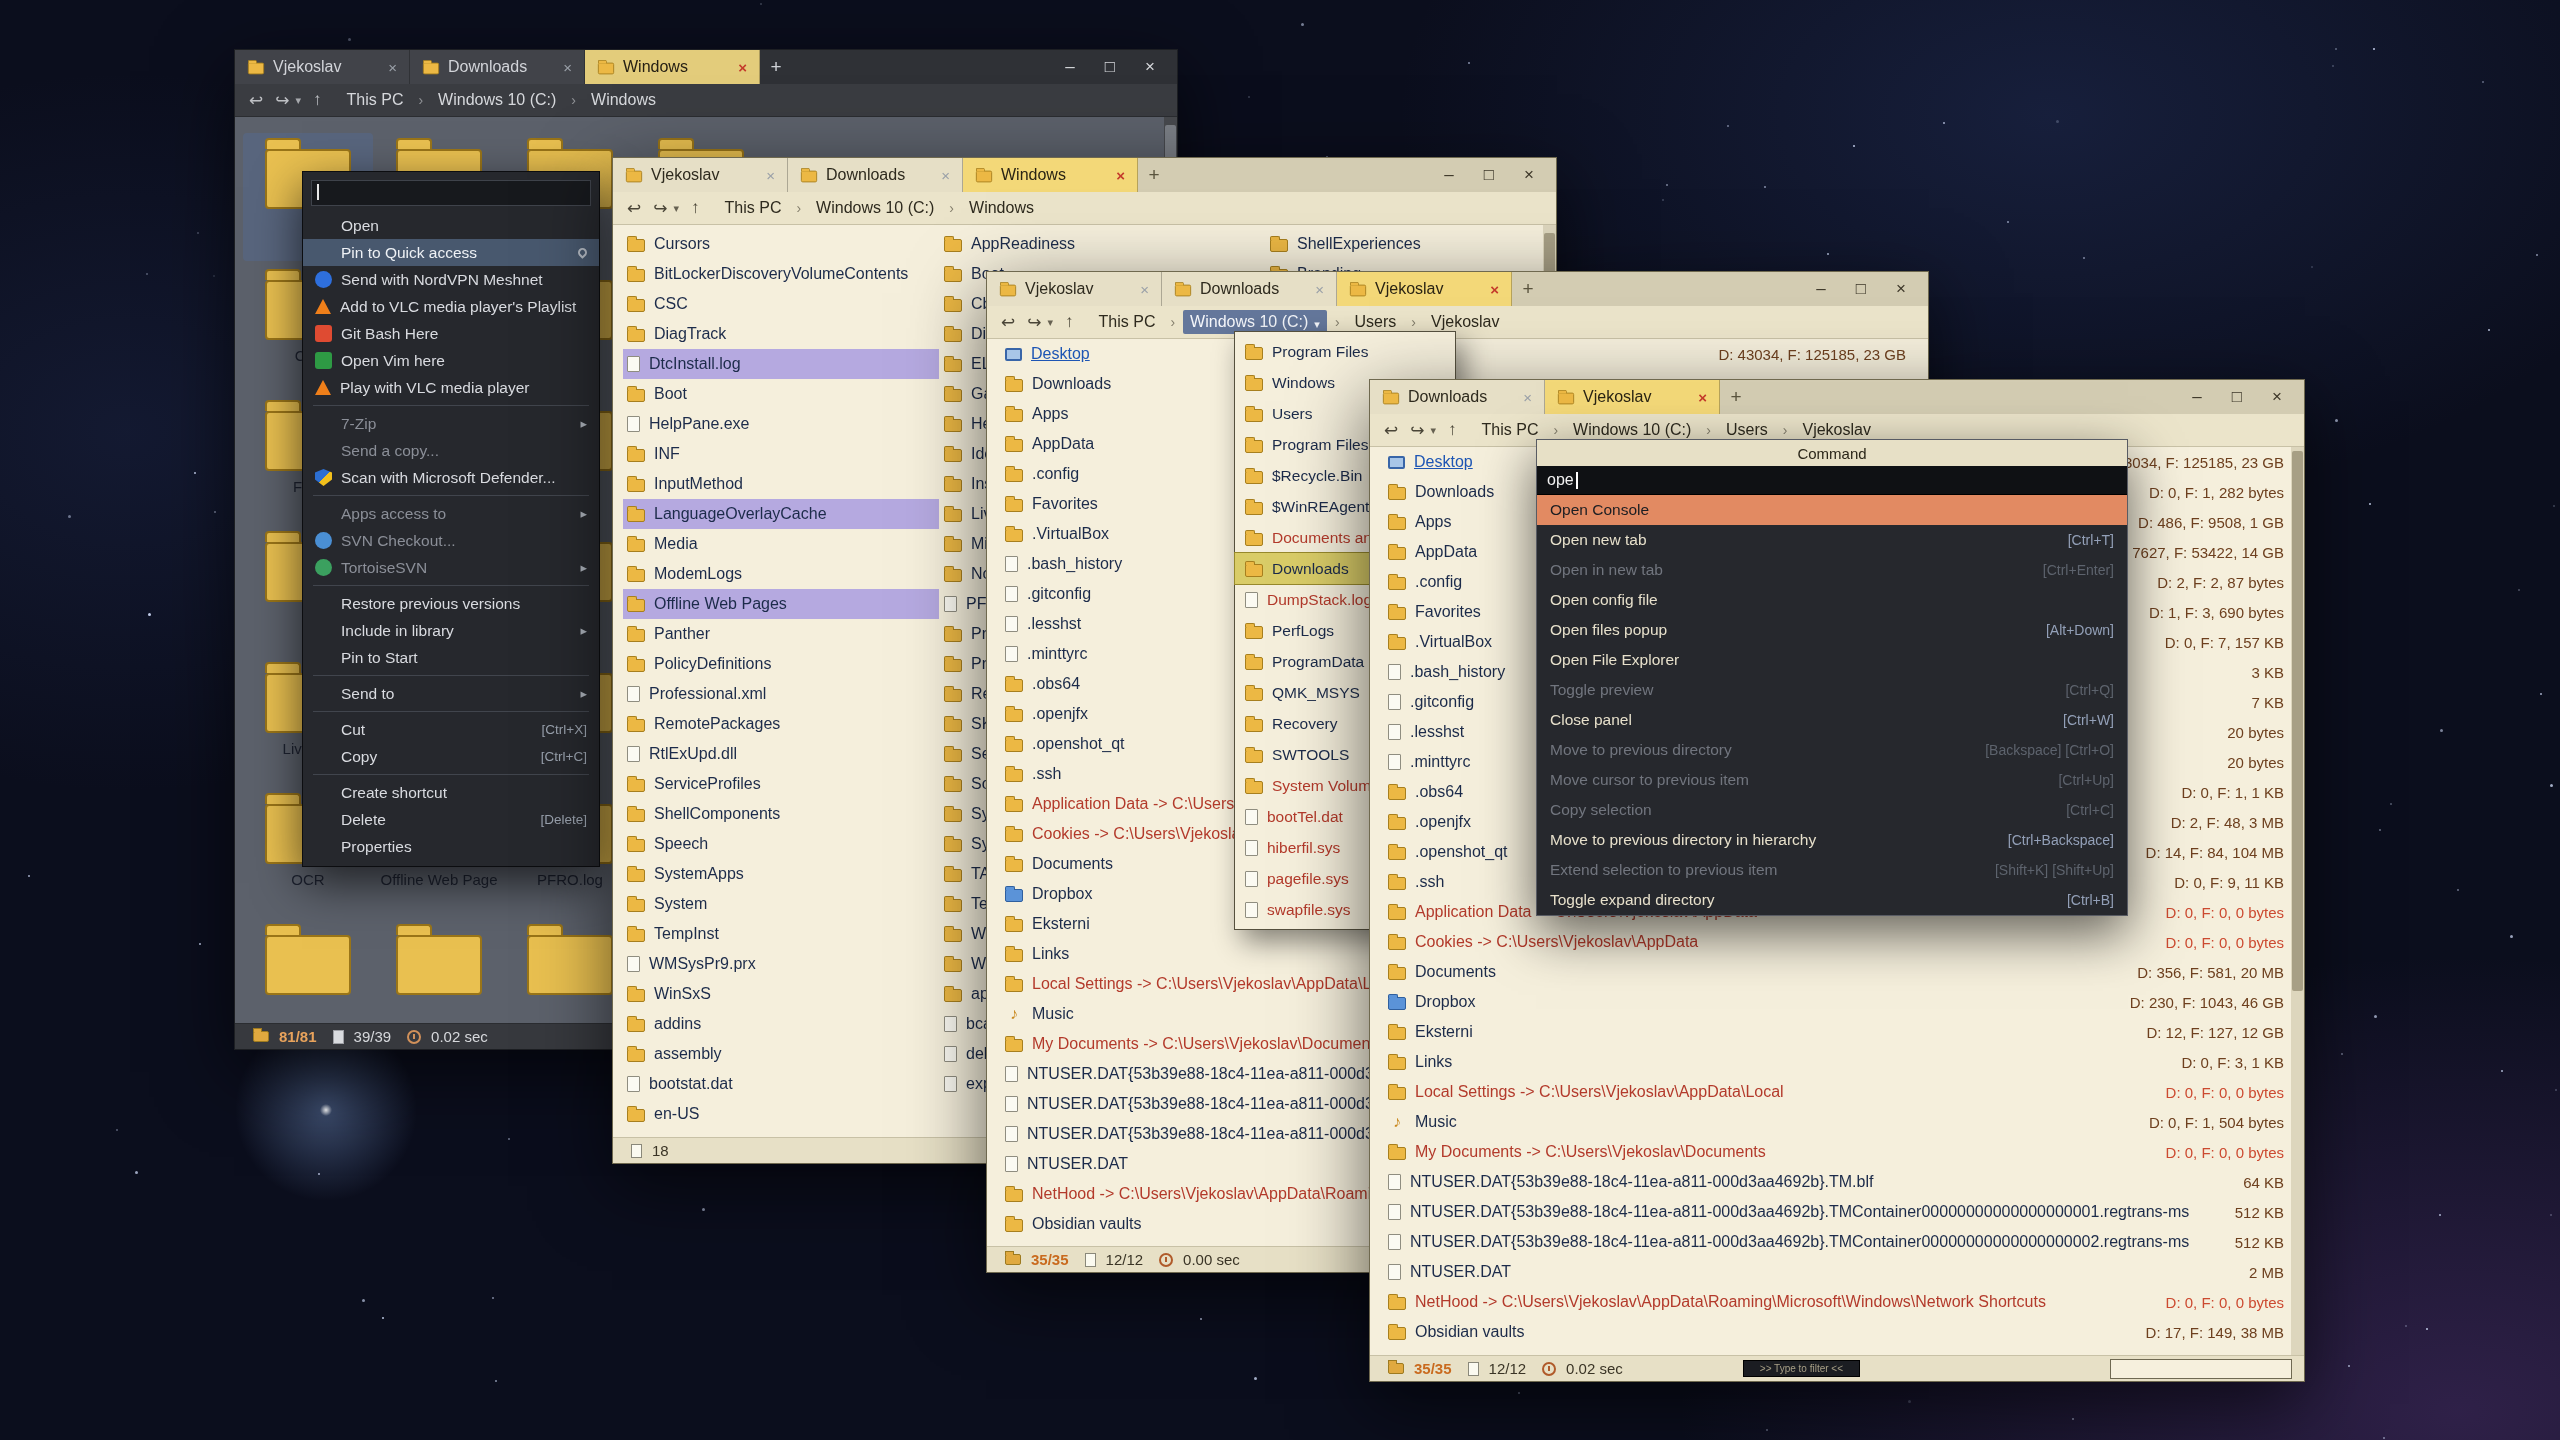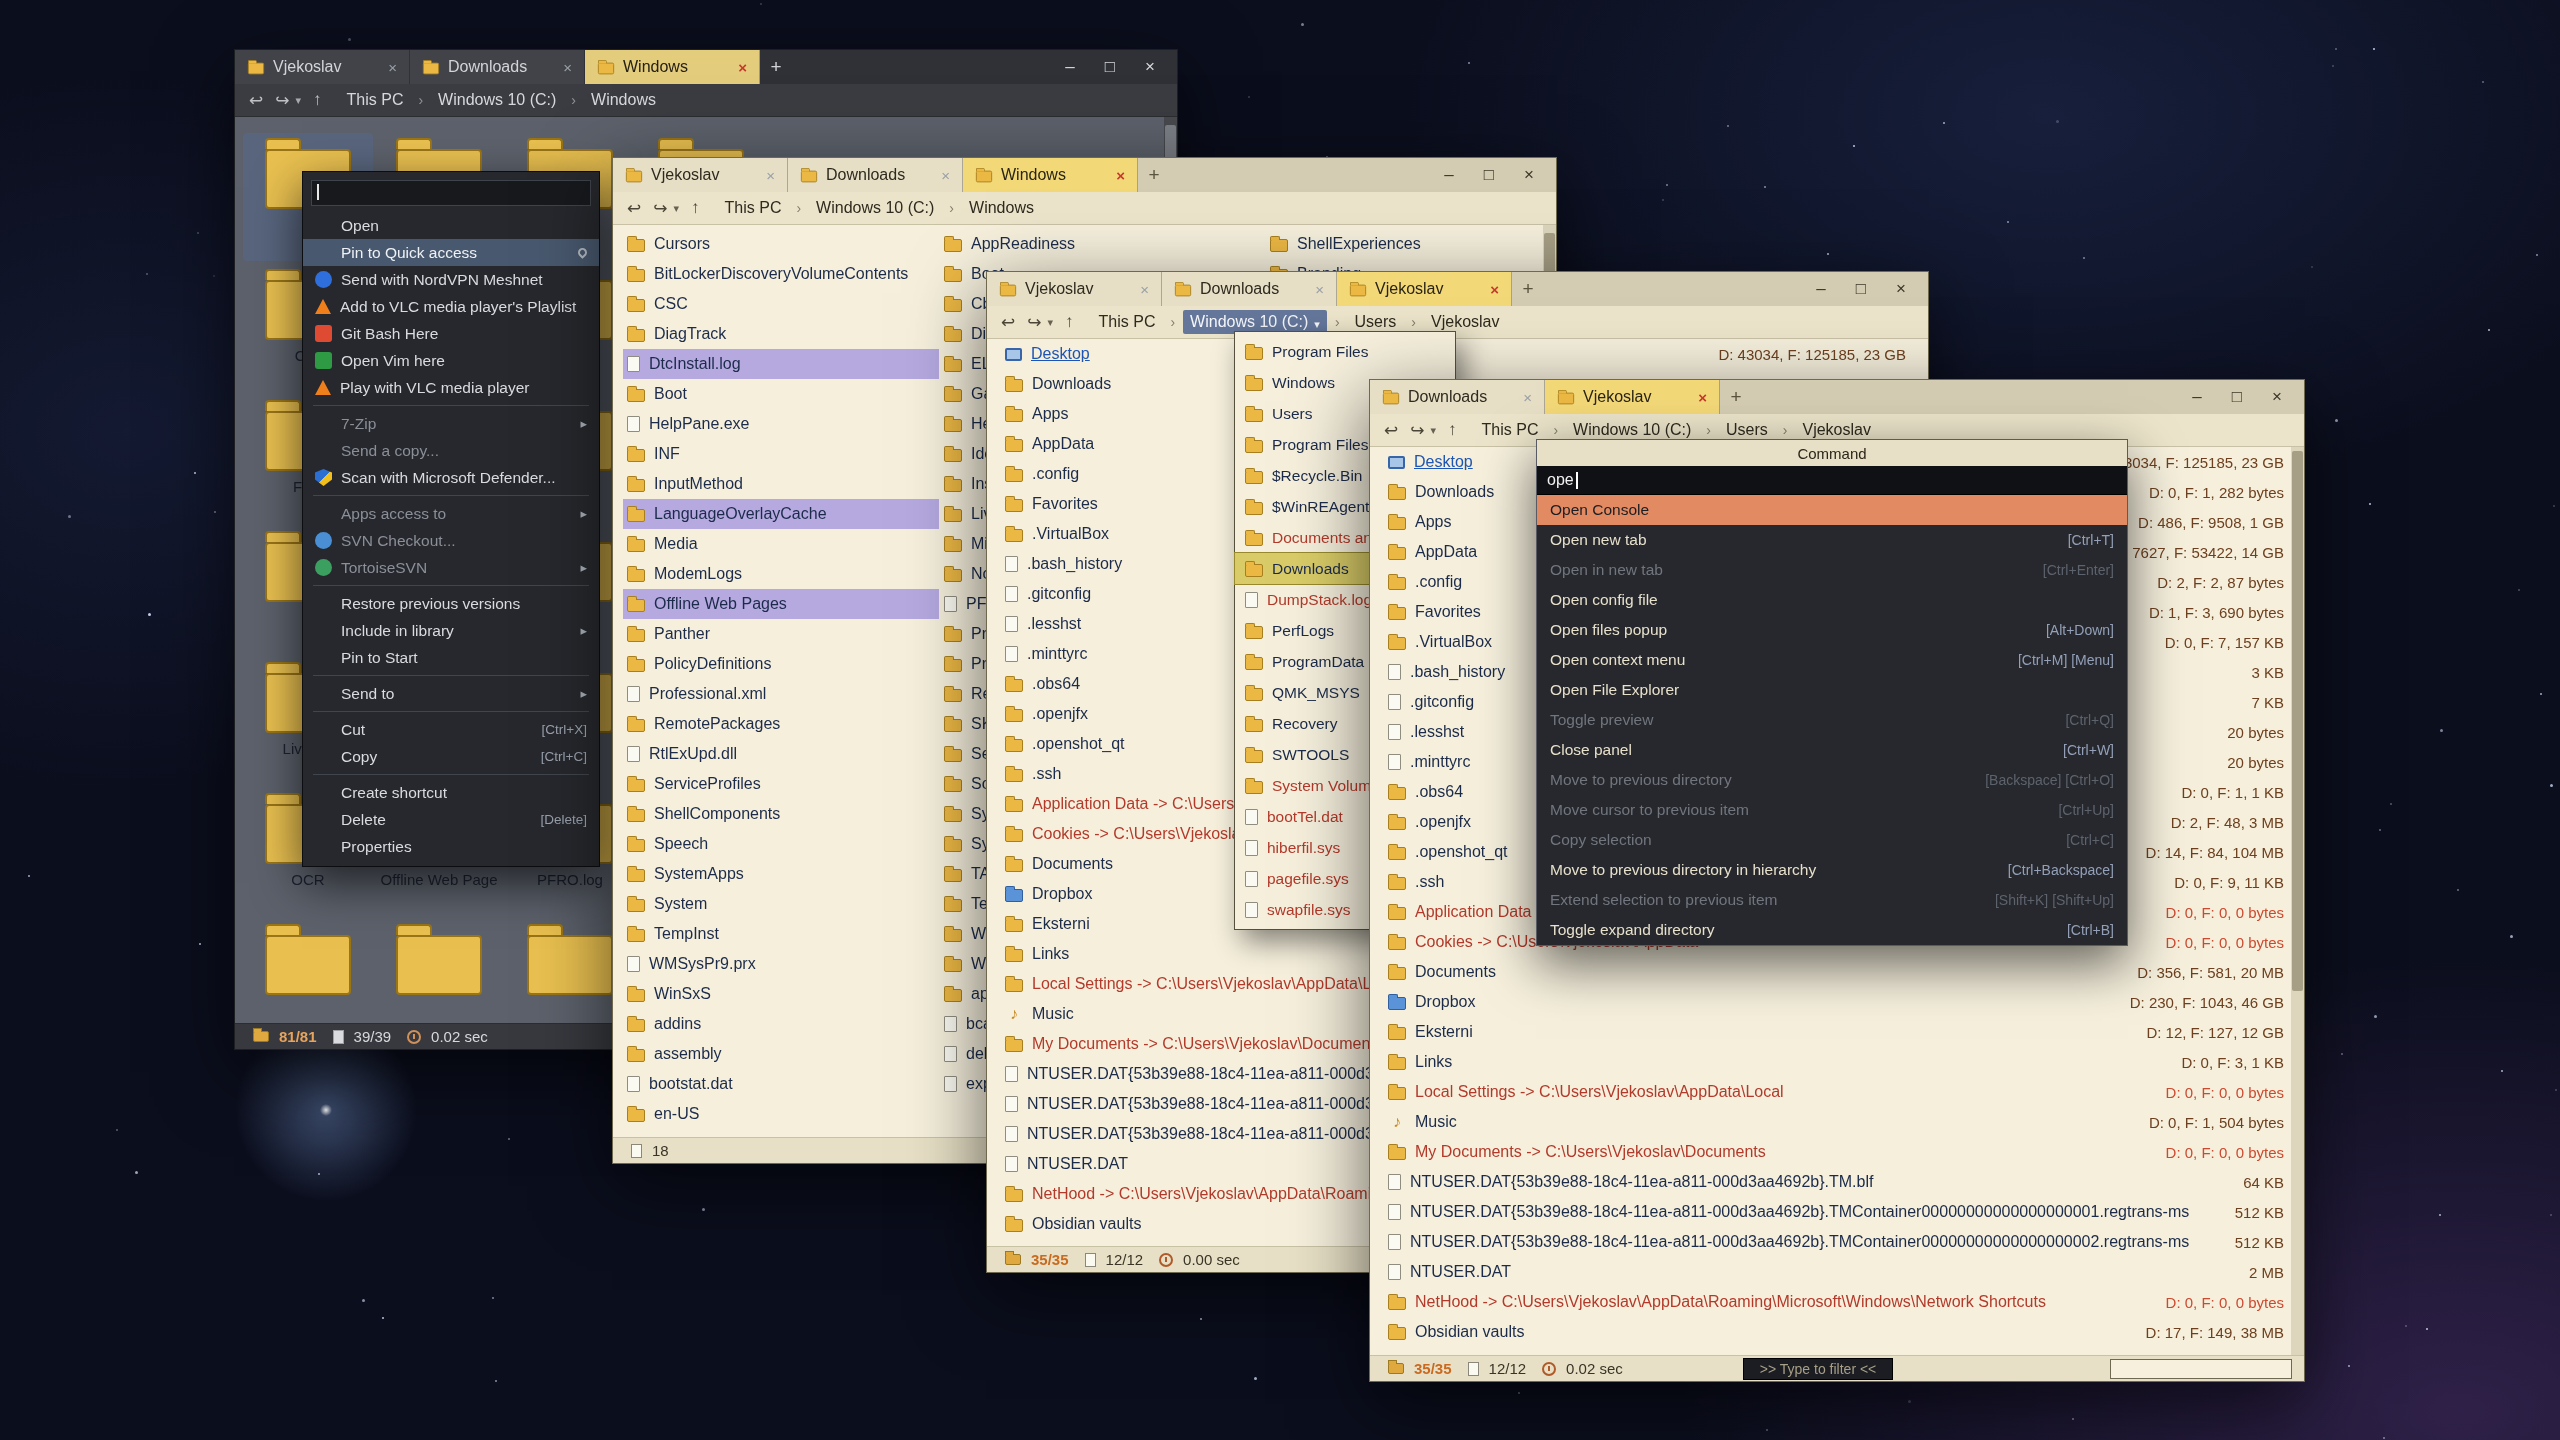--- a/index.html
+++ b/index.html
@@ -65,21 +65,21 @@
   .win.dark .cnt.o{color:#e8a35c}
   .sico{margin-left:6px;flex:none;box-sizing:border-box}
   .sico.fold{width:16px;height:11px;background:#e0a93f;border:1px solid #9d7a20;border-radius:2px;position:relative}
   .sico.fold::before{content:"";position:absolute;top:-4px;left:-1px;width:7px;height:3px;background:#e0a93f;border:1px solid #9d7a20;border-bottom:none}
   .sico.page{width:11px;height:14px;background:#fbfaf0;border:1px solid #8a887a}
   .win.dark .sico.page{background:#d9dbdf;border-color:#9ea0a6}
   .sico.clock{width:14px;height:14px;border:2px solid #b05a2a;border-radius:50%;position:relative}
   .sico.clock::after{content:"";position:absolute;left:4px;top:2px;width:2px;height:5px;background:#b05a2a}
   .win.dark .sico.clock{border-color:#d0905a}
   .win.dark .sico.clock::after{background:#d0905a}
-  .filterbtn{margin-left:110px;background:#1b1d22;color:#a79f86;border:1px solid #000;padding:2px 16px;font-size:14px}
+  .filterbtn{margin-left:110px;background:#1b1d22;color:#a79f86;border:1px solid #000;padding:2px 16px;font-size:10px}
   .filterinput{margin-left:auto;width:180px;height:18px;background:#f6f0dd;border:1px solid #6f6952}
 
   .vscroll{position:absolute;top:0;bottom:0;right:0;width:13px}
   .win.dark .vscroll{background:#47494e}
   .win.light .vscroll{background:#ddd6bd}
   .vthumb{position:absolute;left:1px;right:1px;border-radius:2px}
   .win.dark .vthumb{background:#7b7f86}
   .win.light .vthumb{background:#a79f85}
   #wa-thumb{top:8px;height:230px}
   #wb-thumb{top:8px;height:270px}
@@ -1427,24 +1427,20 @@
           <span class="psc">[Ctrl+Enter]</span>
         </div>
         <div class="pi">
           <span class="plabel">Open config file</span>
         </div>
         <div class="pi">
           <span class="plabel">Open files popup</span>
           <span class="psc">[Alt+Down]</span>
         </div>
         <div class="pi">
-          <span class="plabel">Open context menu</span>
-          <span class="psc">[Ctrl+M] [Menu]</span>
-        </div>
-        <div class="pi">
           <span class="plabel">Open File Explorer</span>
         </div>
         <div class="pi dim">
           <span class="plabel">Toggle preview</span>
           <span class="psc">[Ctrl+Q]</span>
         </div>
         <div class="pi">
           <span class="plabel">Close panel</span>
           <span class="psc">[Ctrl+W]</span>
         </div>

